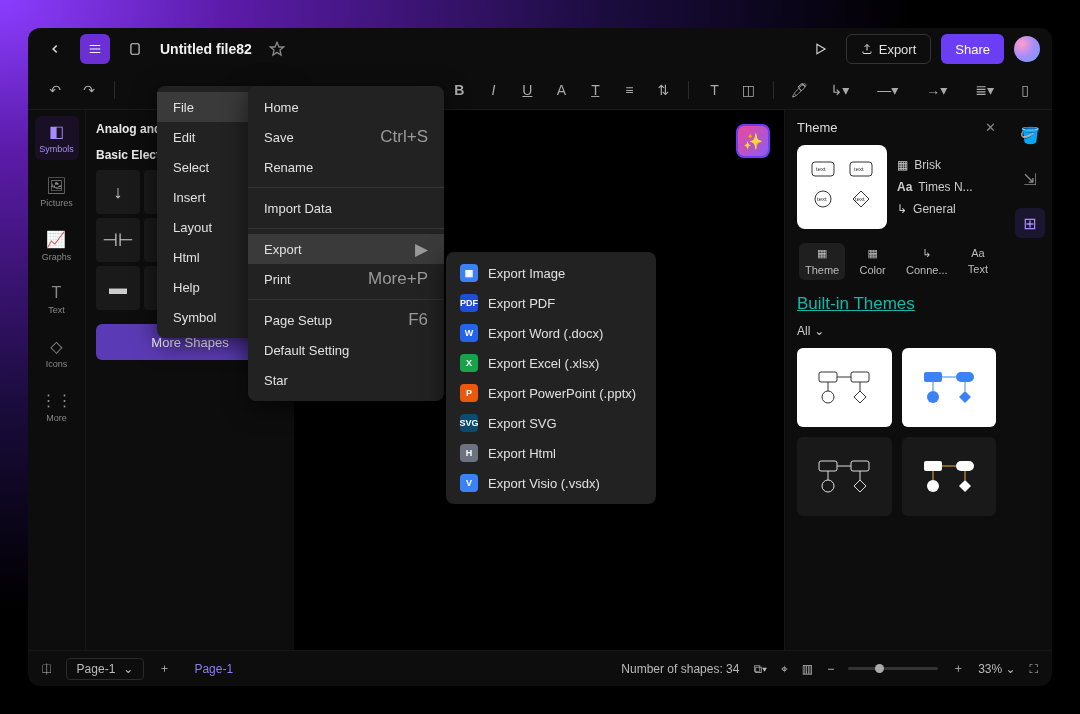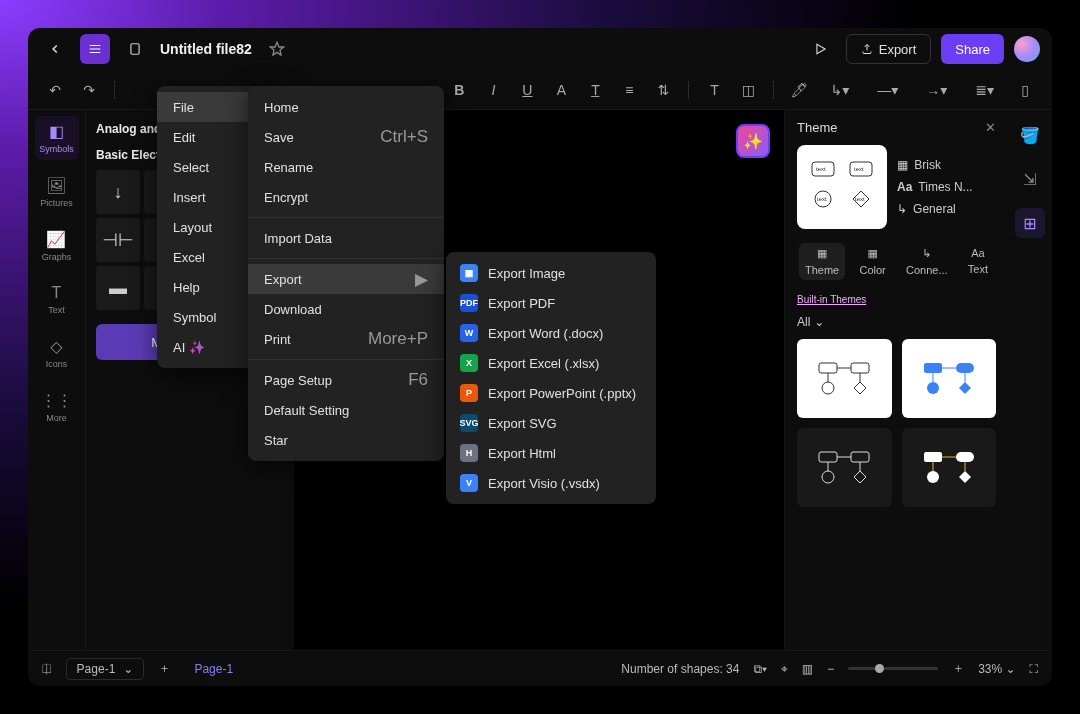--- a/index.html
+++ b/index.html
@@ -34,21 +34,21 @@
   .ai-badge { position:absolute; top:14px; right:14px; width:34px; height:34px; border-radius:8px; border:2px solid #6b3df5; display:flex; align-items:center; justify-content:center; font-size:16px; color:#fff; background:linear-gradient(135deg,#ec4899,#8b5cf6); }
   .right-panel { width:224px; background:#0d0d0d; border-left:1px solid #161616; padding:10px 12px; display:flex; flex-direction:column; gap:10px; }
   .panel-head { display:flex; align-items:center; justify-content:space-between; color:#ddd; font-size:13px; }
   .theme-preview-row { display:flex; gap:10px; align-items:center; }
   .theme-preview { width:90px; height:84px; background:#fff; border-radius:8px; display:flex; align-items:center; justify-content:center; }
   .theme-meta { display:flex; flex-direction:column; gap:8px; font-size:12px; color:#ccc; }
   .meta-row { display:flex; align-items:center; gap:6px; }
   .tab-row { display:flex; justify-content:space-between; padding:4px 2px; }
   .tab { display:flex; flex-direction:column; align-items:center; gap:4px; font-size:11px; color:#bbb; cursor:pointer; padding:4px 6px; border-radius:6px; }
   .tab.active { background:#1f1f1f; }
-  .built-in { font-size:10px; color:#f0abfc; text-decoration:underline; }
+  .built-in { font-size:17px; color:#14b8a6; text-decoration:underline; }
   .filter-all { font-size:12px; color:#ccc; display:flex; align-items:center; gap:4px; }
   .theme-grid { display:grid; grid-template-columns:1fr 1fr; gap:10px; }
   .theme-card { aspect-ratio:1.2; border-radius:6px; display:flex; align-items:center; justify-content:center; }
   .theme-card.light { background:#fff; }
   .theme-card.dark { background:#191919; }
   .action-rail { width:44px; background:#0d0d0d; display:flex; flex-direction:column; align-items:center; padding-top:10px; gap:14px; }
   .act-btn { width:30px; height:30px; display:flex; align-items:center; justify-content:center; font-size:16px; color:#888; border-radius:6px; cursor:pointer; }
   .act-btn.hl { background:#1b1630; color:#a78bfa; }
   .statusbar { height:36px; display:flex; align-items:center; padding:0 14px; gap:14px; border-top:1px solid #161616; font-size:12px; color:#bbb; }
   .page-sel { border:1px solid #2a2a2a; padding:3px 10px; border-radius:4px; display:flex; align-items:center; gap:8px; }
@@ -336,67 +336,56 @@
       </div>
       <div class="menu-item">
         <span>Insert</span>
         <span class="arrow">▶</span>
       </div>
       <div class="menu-item">
         <span>Layout</span>
         <span class="arrow">▶</span>
       </div>
       <div class="menu-item">
-        <span>Excel</span>
+        <span>Html</span>
         <span class="arrow">▶</span>
       </div>
       <div class="menu-item">
         <span>Help</span>
         <span class="arrow">▶</span>
       </div>
       <div class="menu-item">
         <span>Symbol</span>
         <span class="arrow">▶</span>
-      </div>
-      <div class="menu-item">
-        <span>AI <span style="background:linear-gradient(135deg,#ec4899,#8b5cf6);-webkit-background-clip:text;color:transparent">✨</span></span>
       </div>
     </div>
   <div class="menu file-menu" id="file-menu">
       <div class="menu-item">
         <span>Home</span>
         <span class="sc"></span>
       </div>
       <div class="menu-item">
         <span>Save</span>
         <span class="sc">Ctrl+S</span>
       </div>
       <div class="menu-item">
         <span>Rename</span>
-        <span class="sc"></span>
-      </div>
-      <div class="menu-item">
-        <span>Encrypt</span>
         <span class="sc"></span>
       </div>
       <div class="menu-sep"></div>
       <div class="menu-item">
         <span>Import Data</span>
         <span class="sc"></span>
       </div>
       <div class="menu-sep"></div>
       <div class="menu-item hl">
         <span>Export</span>
         <span class="sc">▶</span>
       </div>
       <div class="menu-item">
-        <span>Download</span>
-        <span class="sc"></span>
-      </div>
-      <div class="menu-item">
         <span>Print</span>
         <span class="sc">More+P</span>
       </div>
       <div class="menu-sep"></div>
       <div class="menu-item">
         <span>Page Setup</span>
         <span class="sc">F6</span>
       </div>
       <div class="menu-item">
         <span>Default Setting</span>

